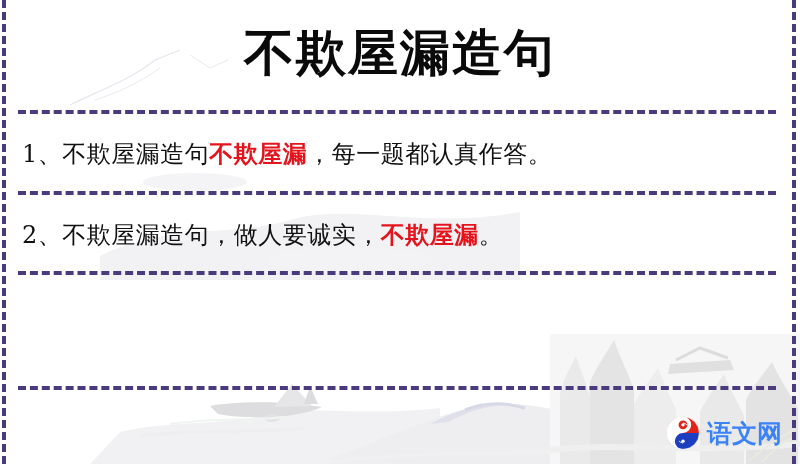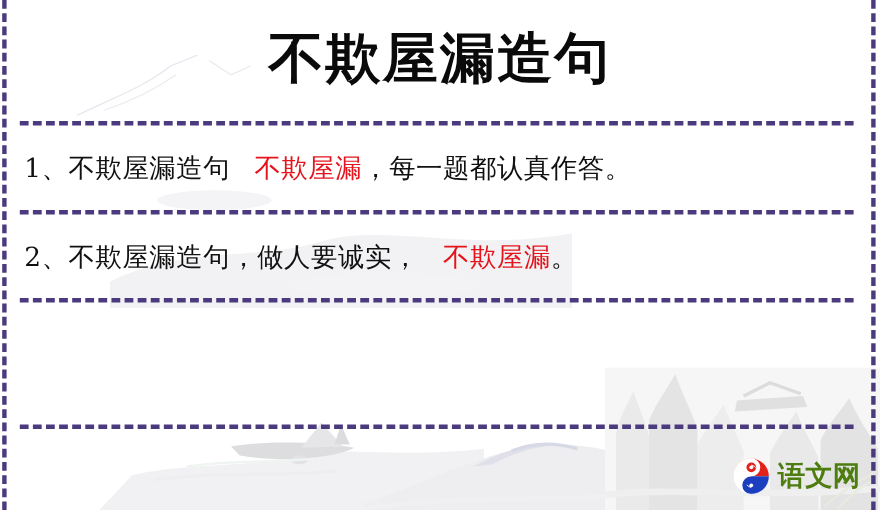--- a/index.html
+++ b/index.html
@@ -103,22 +103,21 @@
     right: 40px;
     font-family: "DejaVu Serif", "Liberation Serif", serif;
     font-size: 24px;
     line-height: 45px;
     color: #111111;
     letter-spacing: 0.5px;
     z-index: 2;
   }
   .sentence .hl {
     color: #e5131b;
-    font-weight: normal;
-    margin-left: 22px;
+    font-weight: bold;
   }
 
   
   #logo {
     position: absolute;
     right: 18px;
     bottom: 14px;
     display: flex;
     align-items: center;
     gap: 7px;
@@ -127,21 +126,21 @@
   #logo .mark {
     width: 34px;
     height: 34px;
     flex: none;
   }
   #logo .wordmark {
     font-family: Liberation Serif, serif;
     font-weight: bold;
     font-size: 25px;
     line-height: 27px;
-    color: #4d7c0f;
+    color: #3b82f6;
     letter-spacing: 0px;
     white-space: nowrap;
     text-align: center;
   }
 </style>
 </head>
 <body>
 
 <div id="page">
 

